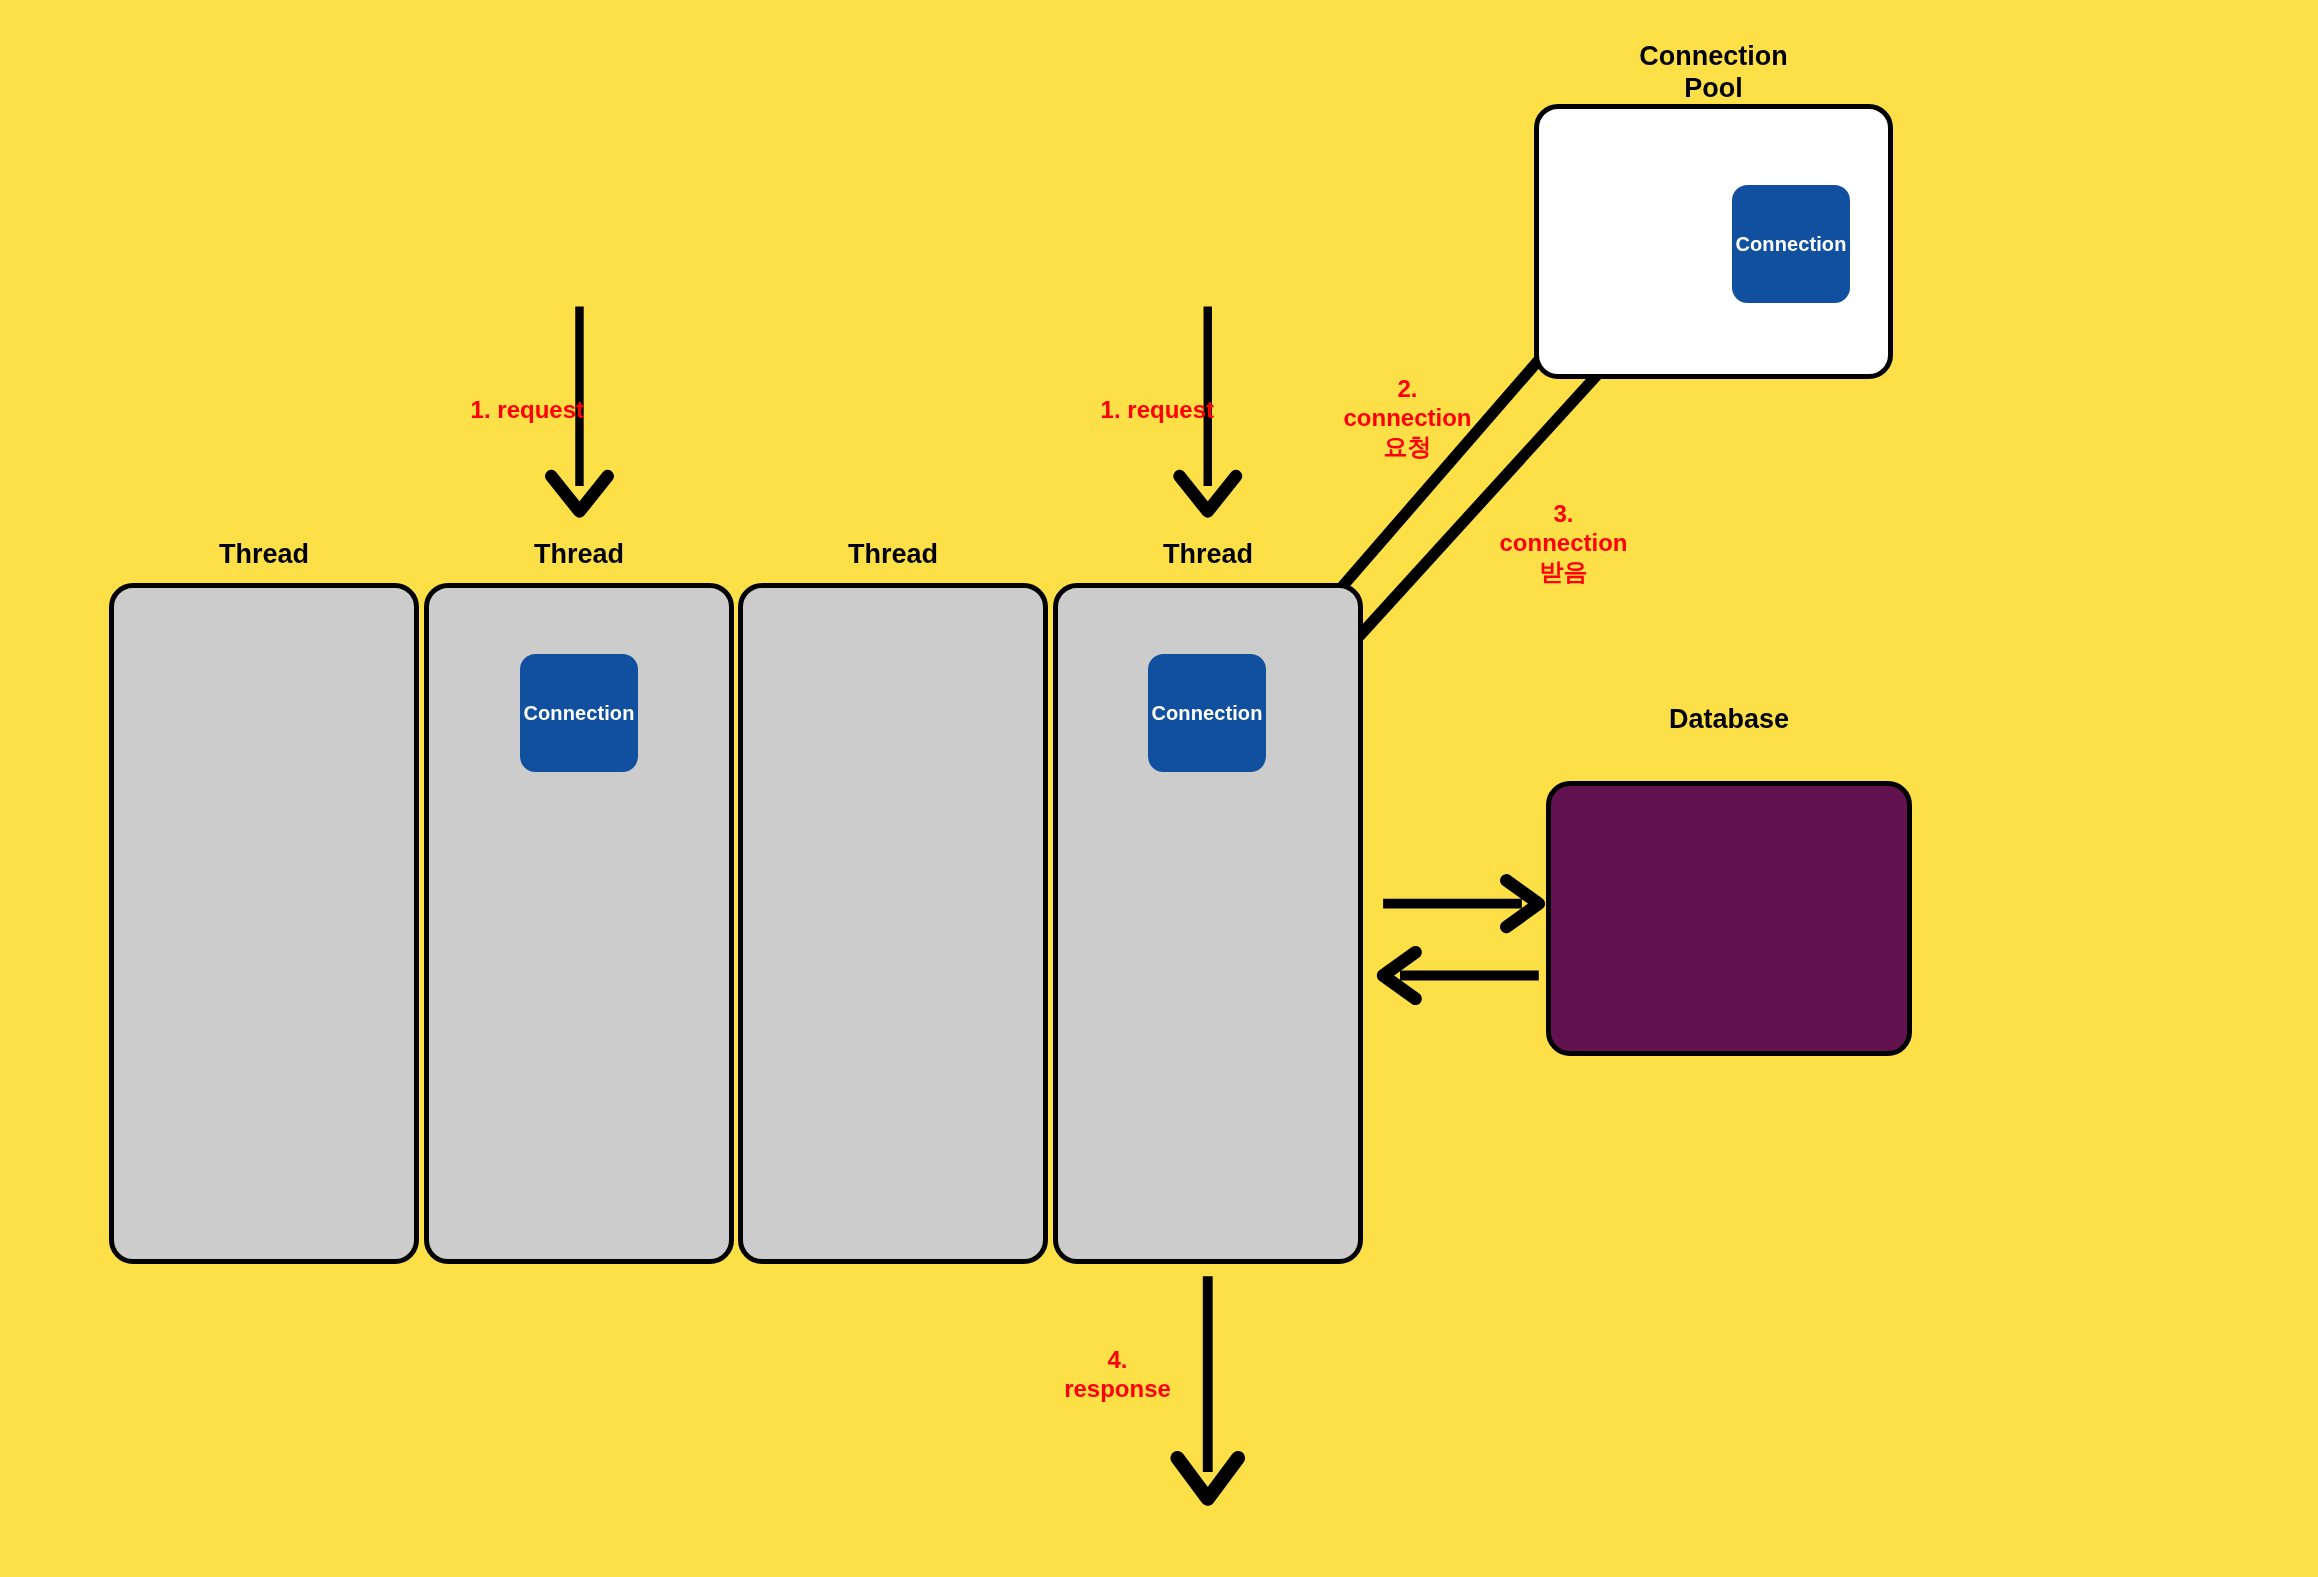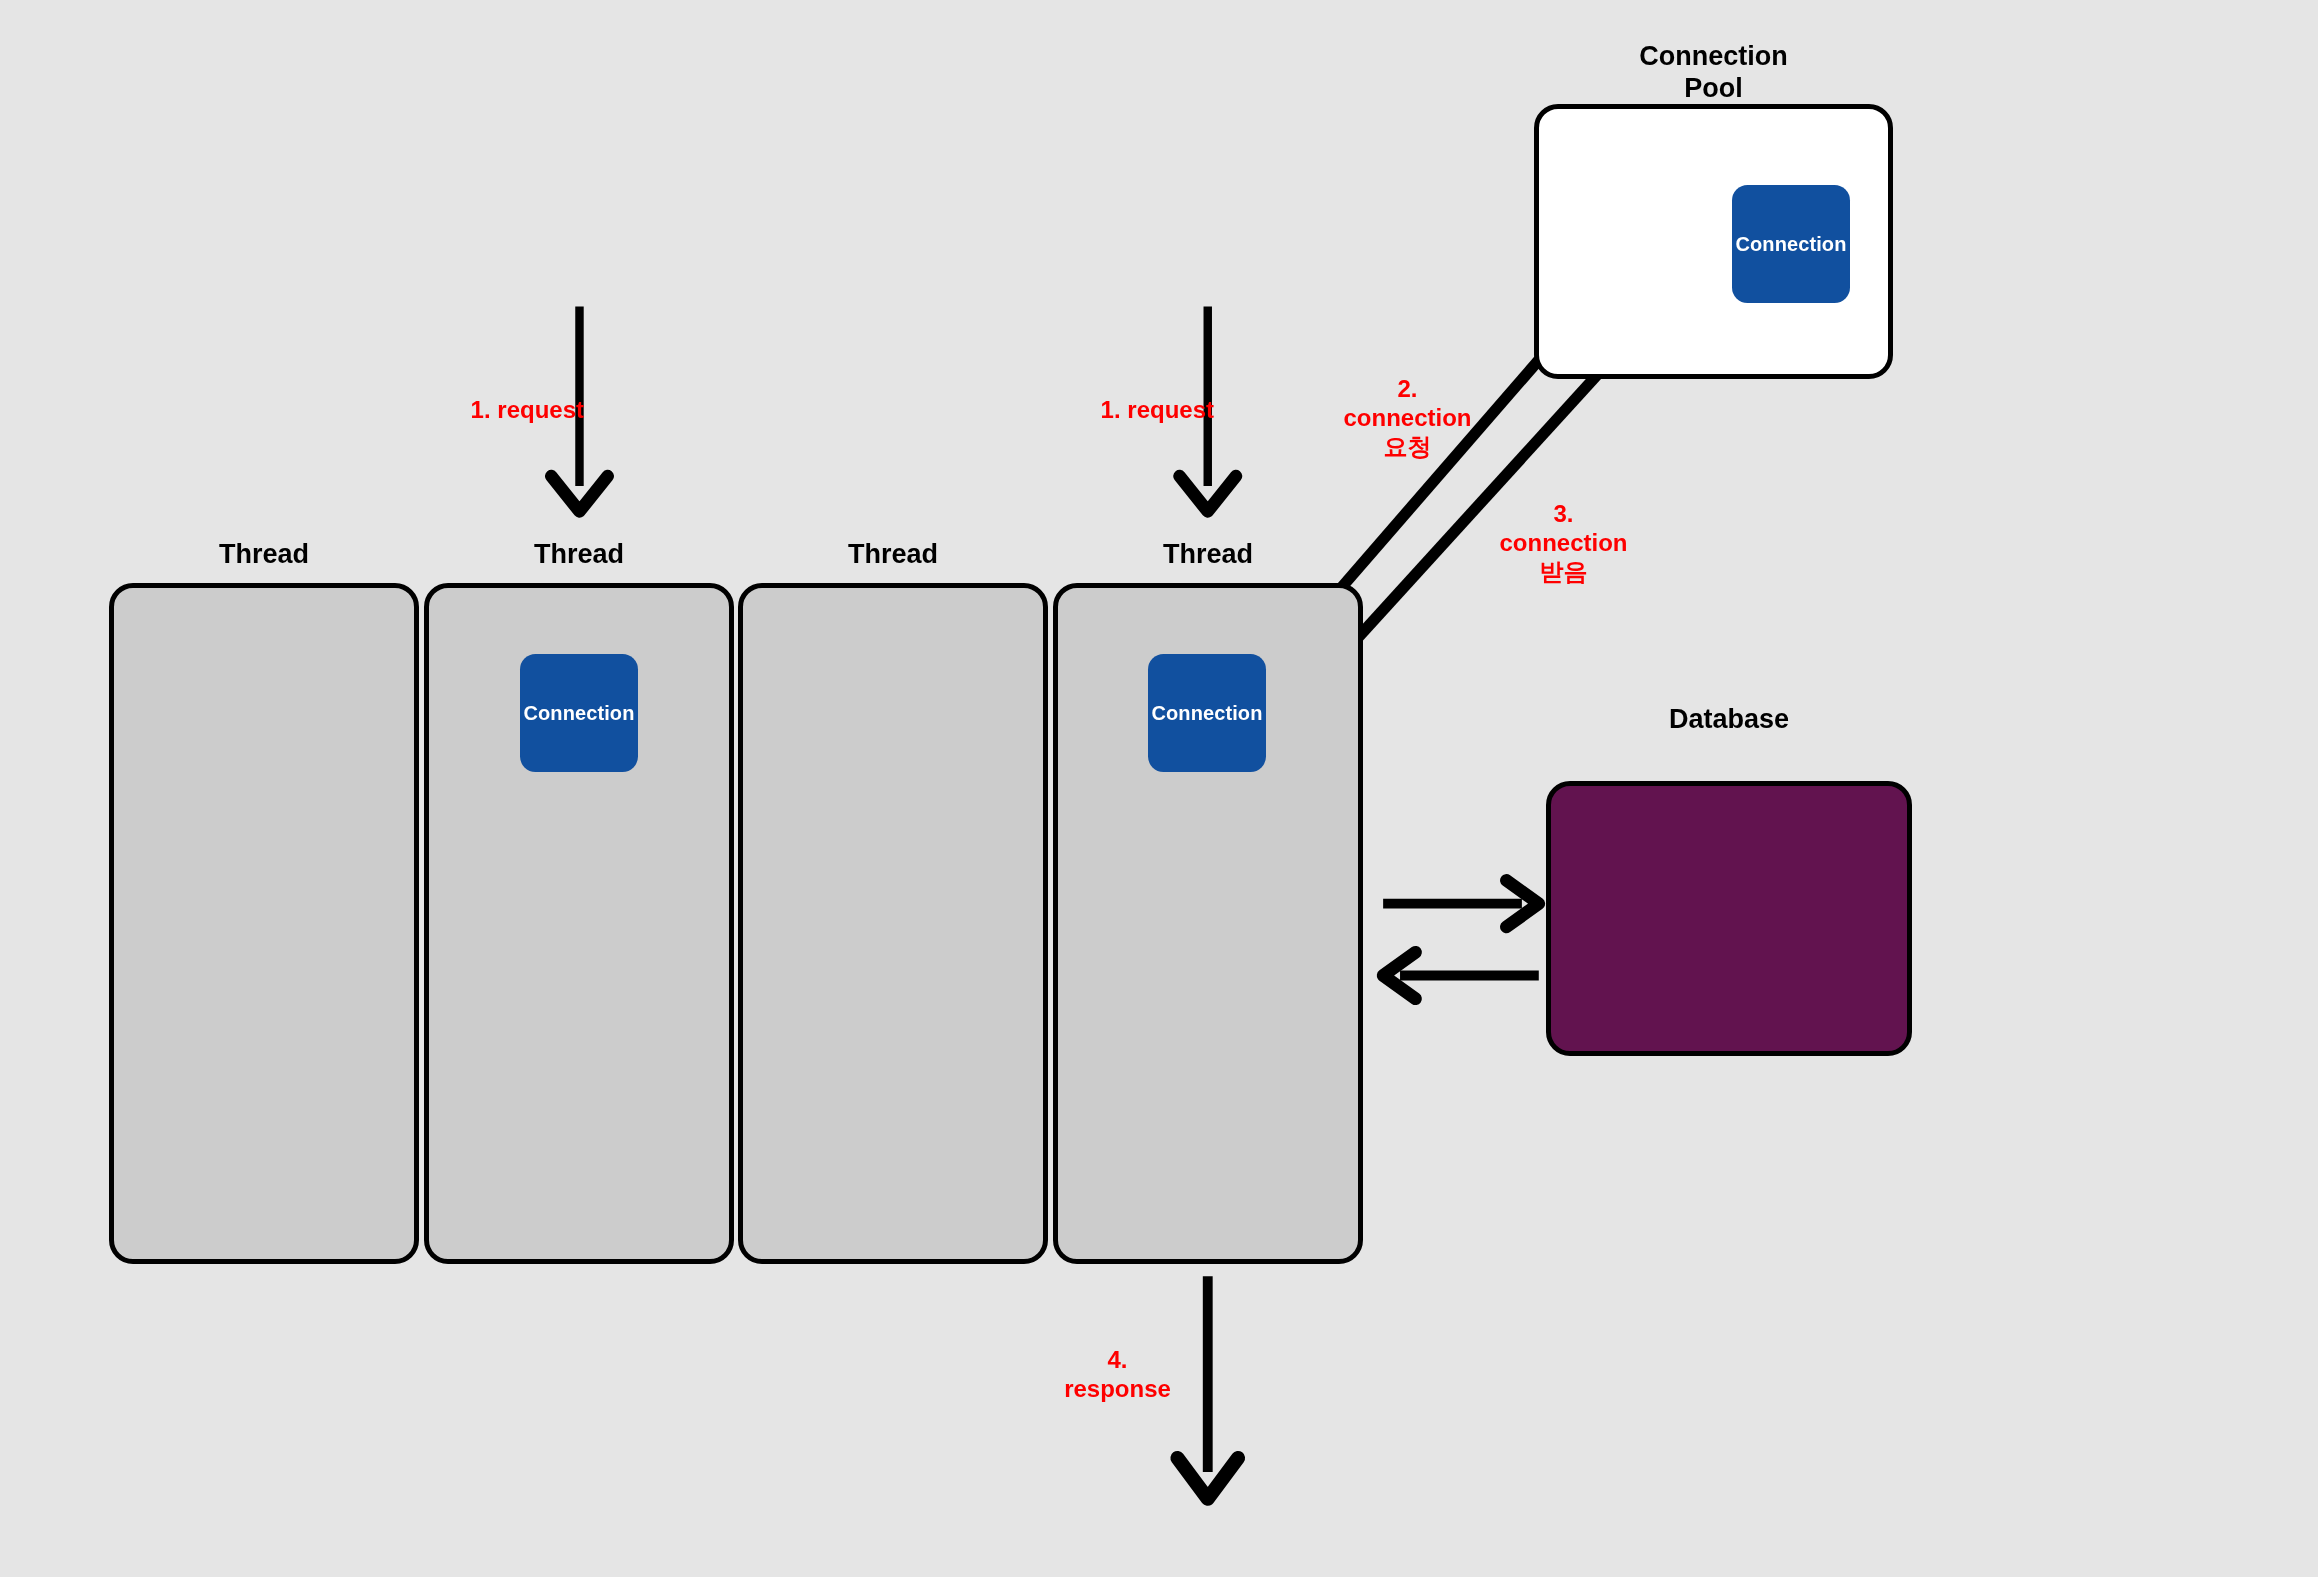--- a/index.html
+++ b/index.html
@@ -7,21 +7,21 @@
     padding: 0;
     background: #ffffff;
   }
   body {
     font-family: "Liberation Sans", sans-serif;
   }
   #canvas {
     position: relative;
     width: 2319px;
     height: 1577px;
-    background: #e5e5e5;
+    background: #fde047;
     overflow: hidden;
   }
   .svg-layer {
     position: absolute;
     left: 0;
     top: 0;
     width: 2319px;
     height: 1577px;
     pointer-events: none;
   }

